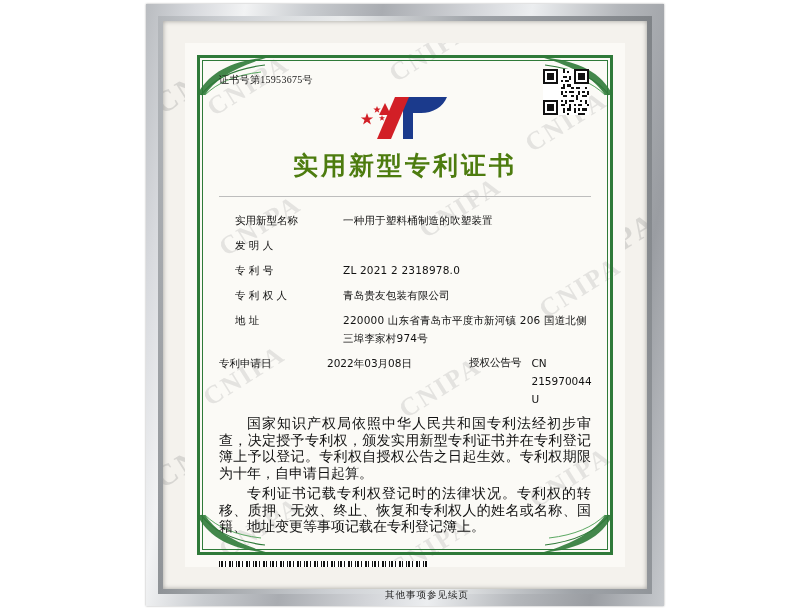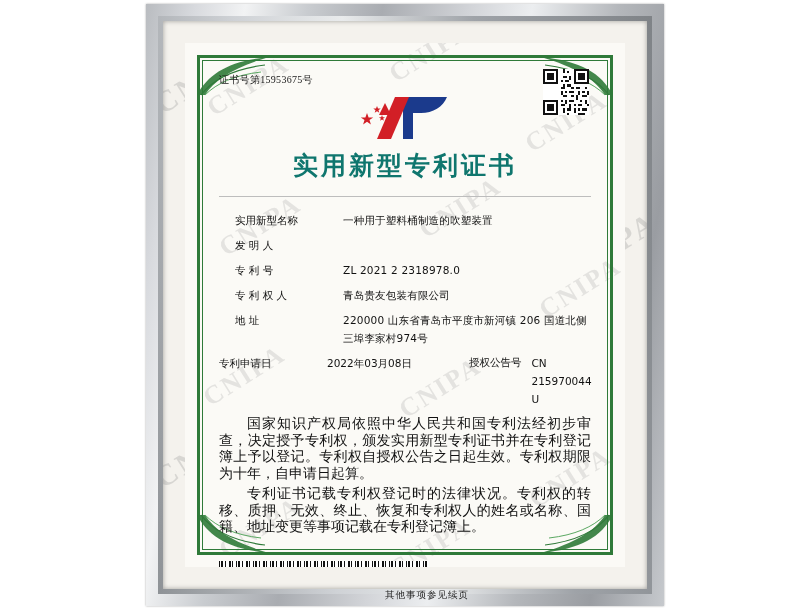--- a/index.html
+++ b/index.html
@@ -139,21 +139,21 @@
   }
   #cnipa-logo {
     display: inline-block;
   }
 
   #cert-title {
     text-align: center;
     font-size: 25px;
     font-weight: 700;
     letter-spacing: 3px;
-    color: #0f766e;
+    color: #4d7c0f;
     margin-top: 4px;
     font-family: "DejaVu Sans", sans-serif;
   }
   #title-rule {
     width: 100%;
     height: 1px;
     background: #bdbdbd;
     margin: 14px 0 14px 0;
   }
 

